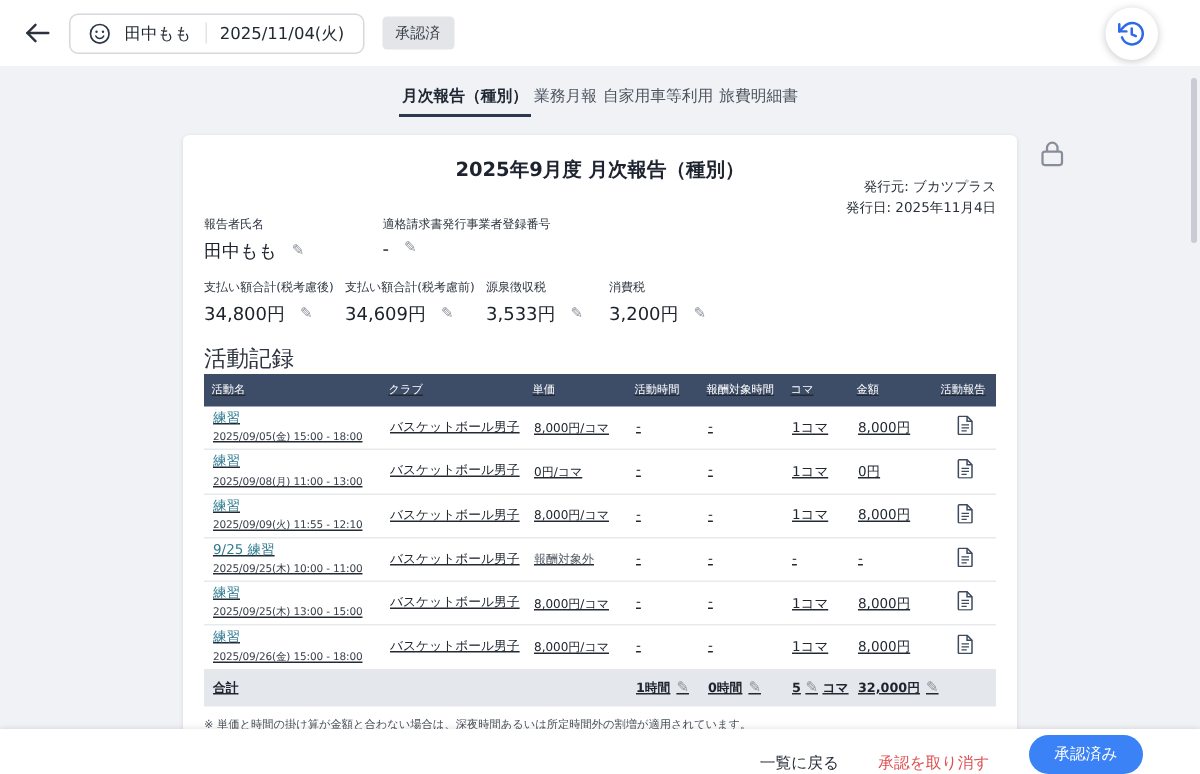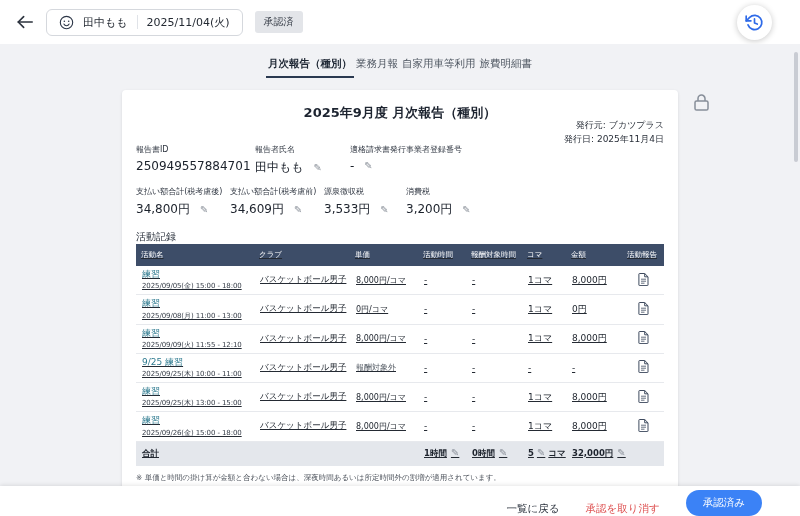--- a/index.html
+++ b/index.html
@@ -39,21 +39,21 @@
   .field-value { margin-top:4px; font-size:12px; color:#1b212b; display:flex; align-items:center; gap:10px; white-space:nowrap; }
   #info-fields .field:nth-child(1){ width:96px; }
   #info-fields .field:nth-child(2){ width:95px;margin-left:23px; }
   #info-fields .field:nth-child(3){ flex:1; }
   #amount-fields .field:nth-child(1){ width:94px; }
   #amount-fields .field:nth-child(2){ width:94px; }
   #amount-fields .field:nth-child(3){ width:82px; }
   #amount-fields .field:nth-child(4){ flex:1; }
   .edit-icon { color:#8d939c; font-size:10px; cursor:pointer; line-height:1; }
 
-  .section-title { font-size:10px; color:#2e3540; margin-top:12px; }
+  .section-title { font-size:15px; color:#2e3540; margin-top:12px; }
 
   table { width:100%; border-collapse:collapse; margin-top:0; table-layout:fixed;text-decoration:underline; }
   th { background:#3d4d68; color:#fff; font-size:7.5px; font-weight:normal; text-align:left;
        padding:6px 5px; white-space:nowrap; overflow:hidden; }
   td { font-size:9px; color:#222831; padding:3px 6px; border-bottom:1px solid #e7e9ed;
        vertical-align:middle; white-space:nowrap; overflow:hidden; }
   .act-name { color:#2f7b90; font-size:9px; line-height:1.25; cursor:pointer; }
   .act-date { color:#39404b; font-size:7px; letter-spacing:-0.1px; margin-top:1px; }
   .cell-club { font-size:8.5px; }
   .cell-unit { font-size:8px; }
@@ -126,26 +126,20 @@
         <div class="card-head">
           <h1 class="report-title">2025年9月度 月次報告（種別）</h1>
           <div class="issuer">
             <div>発行元: ブカツプラス</div>
             <div>発行日: 2025年11月4日</div>
           </div>
         </div>
 
         <div class="fields-row" id="info-fields">
             <div class="field">
-              <div class="field-label">報告書ID</div>
-              <div class="field-value">
-                <span>250949557884701</span>
-              </div>
-            </div>
-            <div class="field">
               <div class="field-label">報告者氏名</div>
               <div class="field-value">
                 <span>田中もも</span>
                 <span class="edit-icon">✎</span>
               </div>
             </div>
             <div class="field">
               <div class="field-label">適格請求書発行事業者登録番号</div>
               <div class="field-value">
                 <span>-</span>

